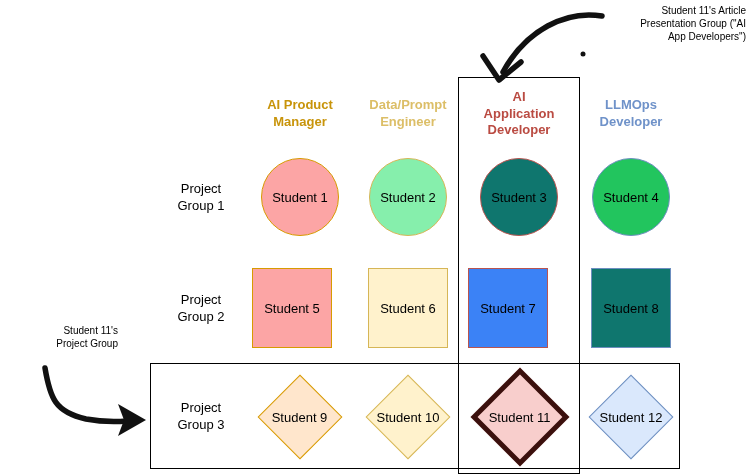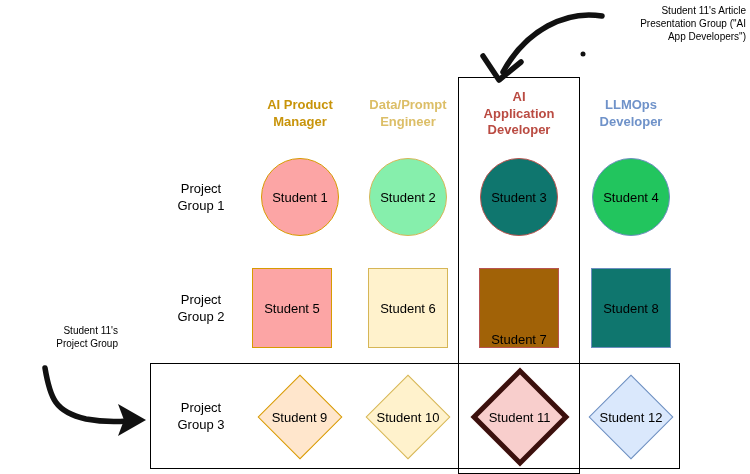--- a/index.html
+++ b/index.html
@@ -99,21 +99,21 @@
   <div class="shape circle" style="left: 592px; background-color: #22c55e; border-color: rgb(108, 142, 191);">
     <span>Student 4</span>
   </div>
 
   <div class="shape square" style="left: 252px; background-color: #fca5a5; border-color: rgb(215, 155, 0);">
     <span>Student 5</span>
   </div>
   <div class="shape square" style="left: 368px; background-color: rgb(255, 242, 204); border-color: rgb(214, 182, 86);">
     <span>Student 6</span>
   </div>
-  <div class="shape square" style="left: 479px; background-color: #a16207; border-color: rgb(184, 84, 80); align-items: flex-end;">
+  <div class="shape square" style="left: 468px; background-color: #3b82f6; border-color: rgb(184, 84, 80);">
     <span>Student 7</span>
   </div>
   <div class="shape square" style="left: 591px; background-color: #0f766e; border-color: rgb(108, 142, 191);">
     <span>Student 8</span>
   </div>
 
   <div class="shape diamond" style="left: 270px; background-color: rgb(255, 230, 204); border-color: rgb(215, 155, 0);">
     <span>Student 9</span>
   </div>
   <div class="shape diamond" style="left: 378px; background-color: rgb(255, 242, 204); border-color: rgb(214, 182, 86);">

